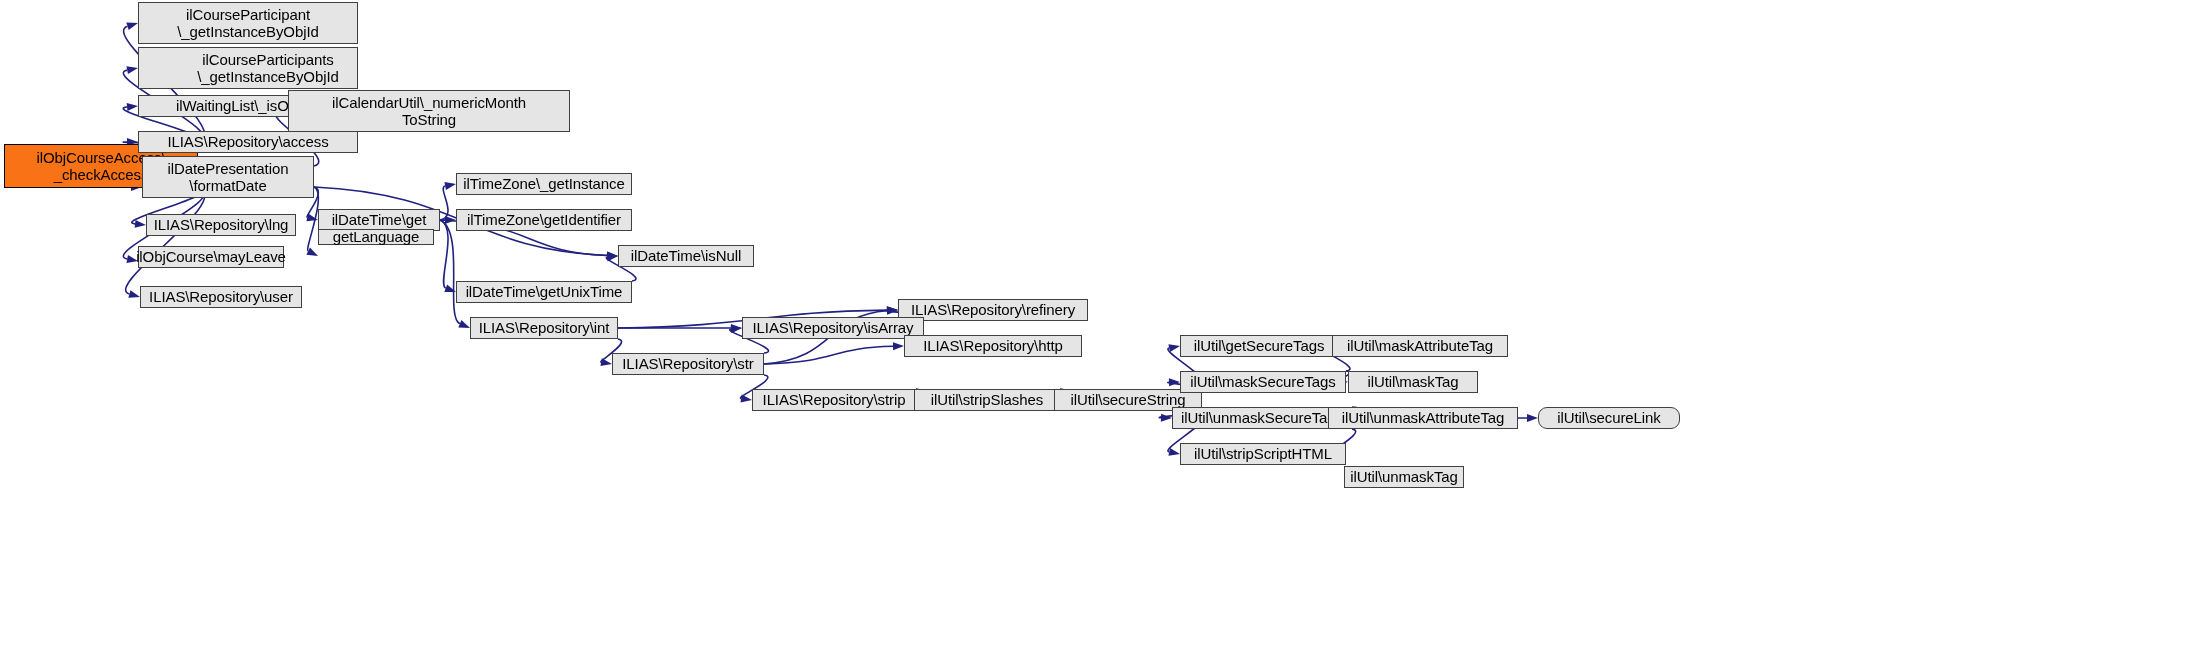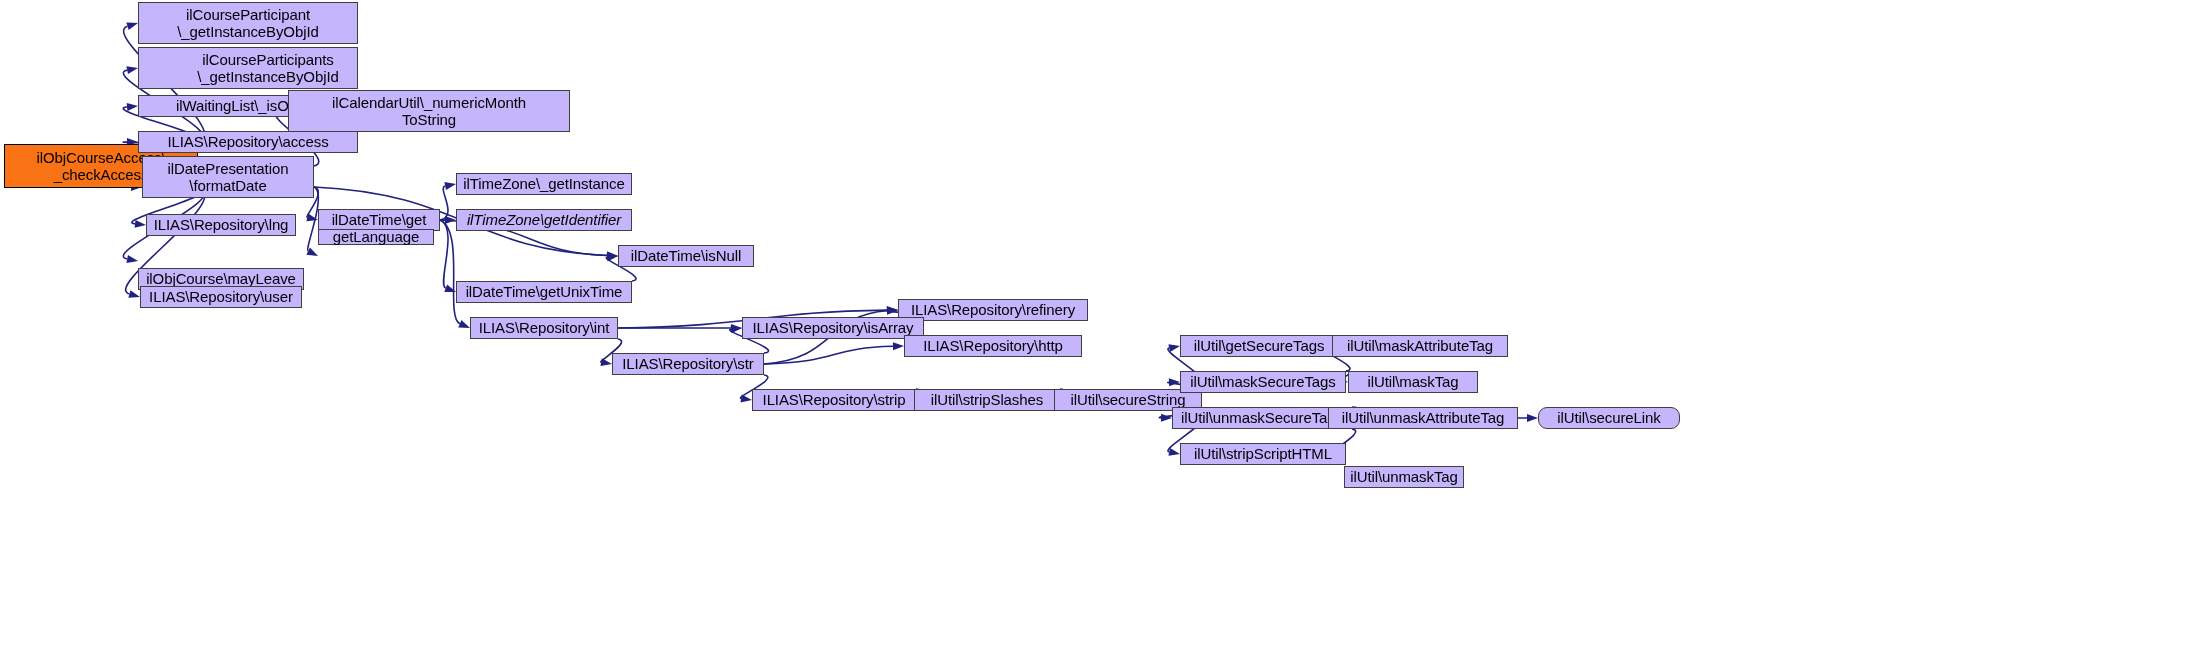--- a/index.html
+++ b/index.html
@@ -14,21 +14,21 @@
   svg#edges{
     position:absolute;
     left:0;top:0;
     width:2211px;height:658px;
     pointer-events:none;
   }
   .node{
     position:absolute;
     box-sizing:border-box;
     border:1px solid #404040;
-    background:#c4b5fd;
+    background:#e5e5e5;
     color:#000000;
     display:flex;
     align-items:center;
     justify-content:center;
     text-align:center;
     font-size:15px;
     line-height:1.15;
     white-space:pre-line;
     letter-spacing:-0.1px;
     z-index:2;
@@ -132,27 +132,27 @@
 _checkAccess</div>
       <div class="node" style="left: 138px; top: 2px; width: 220px; height: 42px;">ilCourseParticipant
 \_getInstanceByObjId</div>
       <div class="node" style="left: 138px; top: 47px; width: 220px; height: 42px; padding-left: 40px;">ilCourseParticipants
 \_getInstanceByObjId</div>
       <div class="node" style="left: 138px; top: 95px; width: 220px; height: 22px;">ilWaitingList\_isOnList</div>
       <div class="node" style="left: 138px; top: 131px; width: 220px; height: 22px;">ILIAS\Repository\access</div>
       <div class="node" style="left: 142px; top: 156px; width: 172px; height: 42px;">ilDatePresentation
 \formatDate</div>
       <div class="node" style="left: 146px; top: 214px; width: 150px; height: 22px;">ILIAS\Repository\lng</div>
-      <div class="node" style="left: 138px; top: 268px; width: 166px; height: 22px;">ilObjCourse\mayLeave</div>
+      <div class="node" style="left: 138px; top: 246px; width: 146px; height: 22px;">ilObjCourse\mayLeave</div>
       <div class="node" style="left: 140px; top: 286px; width: 162px; height: 22px;">ILIAS\Repository\user</div>
       <div class="node" style="left: 288px; top: 90px; width: 282px; height: 42px;">ilCalendarUtil\_numericMonth
 ToString</div>
       <div class="node" style="left: 456px; top: 173px; width: 176px; height: 22px;">ilTimeZone\_getInstance</div>
       <div class="node" style="left: 318px; top: 209px; width: 122px; height: 22px;">ilDateTime\get</div>
-      <div class="node" style="left: 456px; top: 209px; width: 176px; height: 22px; font-style: italic;">ilTimeZone\getIdentifier</div>
+      <div class="node" style="left: 456px; top: 209px; width: 176px; height: 22px;">ilTimeZone\getIdentifier</div>
       <div class="node" style="left: 318px; top: 229px; width: 116px; height: 16px;">getLanguage</div>
       <div class="node" style="left: 618px; top: 245px; width: 136px; height: 22px;">ilDateTime\isNull</div>
       <div class="node" style="left: 456px; top: 281px; width: 176px; height: 22px;">ilDateTime\getUnixTime</div>
       <div class="node" style="left: 470px; top: 317px; width: 148px; height: 22px;">ILIAS\Repository\int</div>
       <div class="node" style="left: 898px; top: 299px; width: 190px; height: 22px;">ILIAS\Repository\refinery</div>
       <div class="node" style="left: 742px; top: 317px; width: 182px; height: 22px;">ILIAS\Repository\isArray</div>
       <div class="node" style="left: 904px; top: 335px; width: 178px; height: 22px;">ILIAS\Repository\http</div>
       <div class="node" style="left: 612px; top: 353px; width: 152px; height: 22px;">ILIAS\Repository\str</div>
       <div class="node" style="left: 752px; top: 389px; width: 164px; height: 22px;">ILIAS\Repository\strip</div>
       <div class="node" style="left: 914px; top: 389px; width: 146px; height: 22px;">ilUtil\stripSlashes</div>

